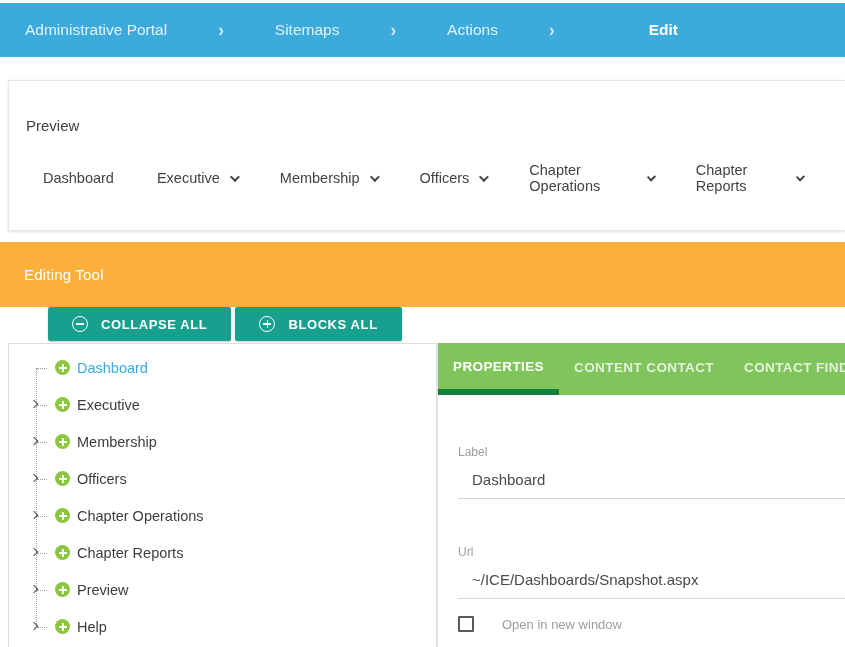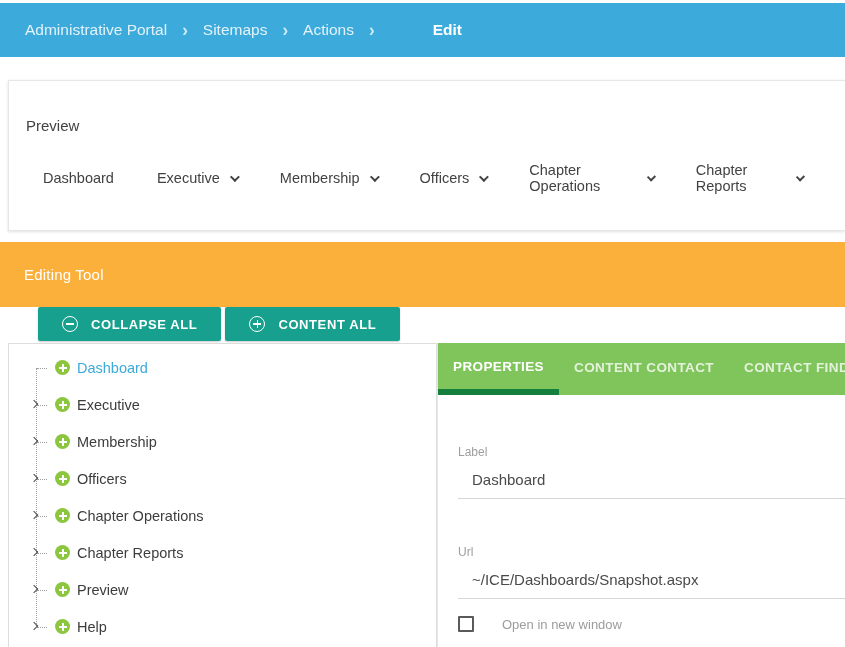--- a/index.html
+++ b/index.html
@@ -1,21 +1,21 @@
 <!DOCTYPE html>
 <html style="--header-blue: #3caadb; --orange: #fbb03b; --teal: #18a08e; --tab-green: #80c45c; --node-green: #8cc63f; --selected-blue: #3caadb;"><head>
 <meta charset="utf-8">
 <style>
   * { margin:0; padding:0; box-sizing:border-box; }
   html,body { width:845px; height:647px; overflow:hidden; background:#fff;
               font-family:"Liberation Sans", sans-serif; }
 
   
   .topbar { margin-top:3px; height:54px; background:var(--header-blue,#3caadb);
-            display:flex; align-items:center; padding-left:25px; }
+            display:flex; align-items:center; padding-left:25px;gap:36px; }
   .crumb { color:rgba(255,255,255,.85); font-size:15.5px; cursor:pointer; }
   .crumb.current { color:#fff; font-weight:bold; cursor:default;padding-left:43px; }
   .sep { color:rgba(255,255,255,.75); font-size:17px; font-weight:bold;
          margin:0 15px; transform:scaleY(1.1); }
 
   
   .preview-card { margin:23px 0 0 8px; width:837px; height:151px;
                   border:1px solid #e7e7e7; border-right:none;
                   box-shadow:0 1px 3px rgba(0,0,0,.12); background:#fff; }
   .preview-title { font-size:15px; font-weight:normal; color:#424242;
@@ -26,21 +26,21 @@
   .chev-down { display:inline-block; width:7px; height:7px; margin-left:10px;
                border-right:2px solid #424242; border-bottom:2px solid #424242;
                transform:rotate(45deg) translateY(-2px); }
 
   
   .editing-bar { margin-top:11px; height:65px; background:var(--orange,#fbb03b);
                  display:flex; align-items:center; padding-left:24px; }
   .editing-bar span { color:#fff; font-size:15px; font-weight:normal; letter-spacing:.2px; }
 
   
-  .btn-row { display:flex; gap:4px; margin-left:2px;padding-left:36px; }
+  .btn-row { display:flex; gap:4px; margin-left:12px;padding-left:36px; }
   .tree-btn { height:34px; background:var(--teal,#18a08e); color:#fff; border:none;
               border-radius:2px; display:flex; align-items:center; gap:13px;
               padding:0 24px; font-family:inherit; font-size:13px; font-weight:bold;
               letter-spacing:.6px; cursor:pointer; box-shadow:0 1px 2px rgba(0,0,0,.2); }
   .tree-btn .circle-icon { width:16px; height:16px; border:1.5px solid #fff;
               border-radius:50%; position:relative; flex:0 0 auto; }
   .circle-icon::before { content:""; position:absolute; left:3px; right:3px;
               top:50%; margin-top:-0.75px; height:1.5px; background:#fff; }
   .circle-icon.plus::after { content:""; position:absolute; top:3px; bottom:3px;
               left:50%; margin-left:-0.75px; width:1.5px; background:#fff; }
@@ -136,21 +136,21 @@
   <span>Editing Tool</span>
 </div>
 
 <div class="btn-row">
   <button class="tree-btn">
     <span class="circle-icon"></span>
     <span>COLLAPSE ALL</span>
   </button>
   <button class="tree-btn">
     <span class="circle-icon plus"></span>
-    <span>CONTENT ALL</span>
+    <span>BLOCKS ALL</span>
   </button>
 </div>
 
 <div class="main">
 
   <div class="tree-panel">
     <div class="rail"></div>
 
     <div class="tree-row selected">
       <i class="connector"></i>

